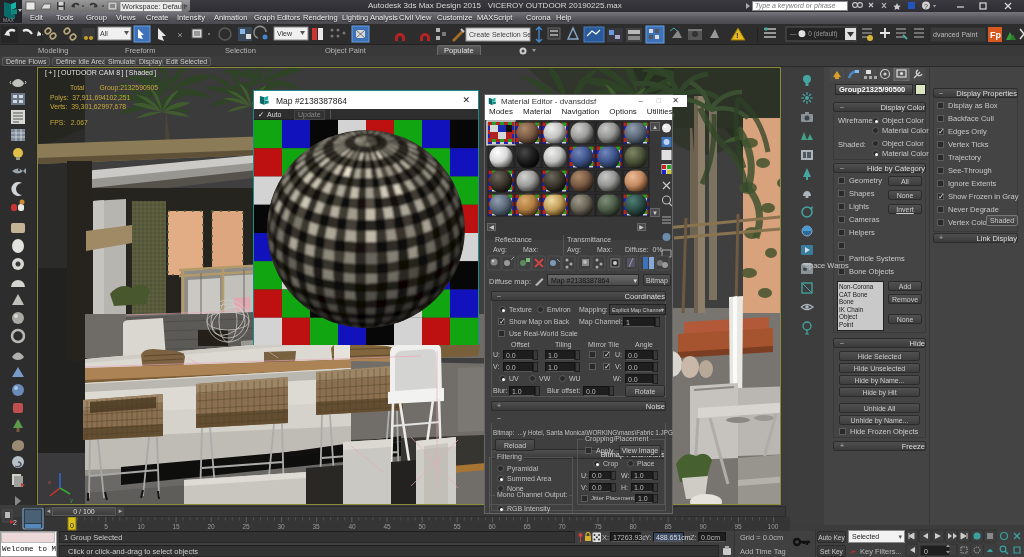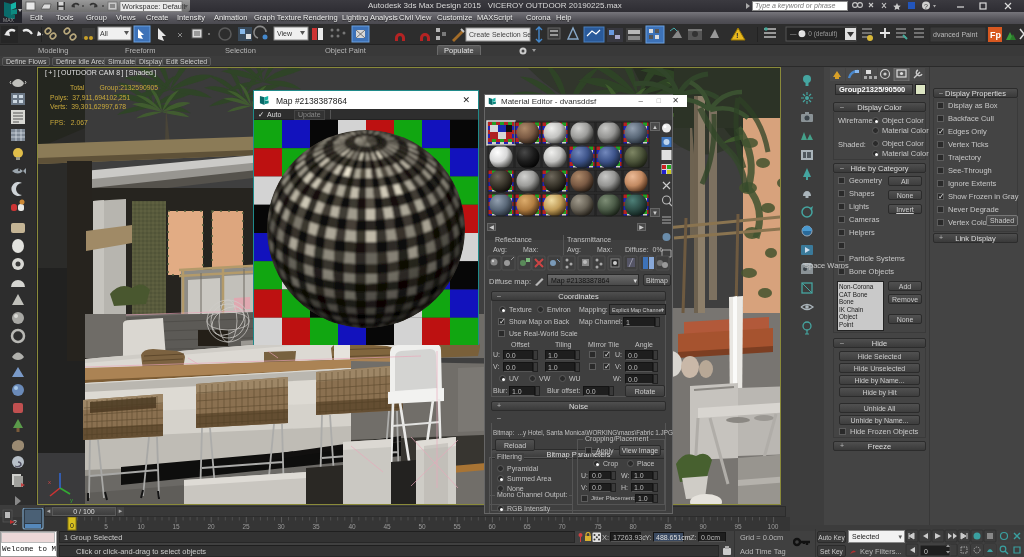--- a/index.html
+++ b/index.html
@@ -20,21 +20,21 @@
 #ribbon2{left:0;top:56px;width:1024px;height:11px;background:#3c3c3c;border-bottom:1px solid #2a2a2a;}
 .rbtn{position:absolute;top:1px;height:9px;background:linear-gradient(#4a4a4a,#383838);border:1px solid #5a5a5a;border-radius:2px;font-size:7px;color:#ccc;padding:0 3px;line-height:7px;}
 
 #lefttb{left:0;top:67px;width:37px;height:438px;background:#2d2d2d;border-right:1px solid #252525;}
 
 #viewport{left:37px;top:67px;width:744px;height:438px;background:#3f3f3f;border:1px solid #8a8a3a;overflow:hidden;}
 
 #rstrip{left:790px;top:67px;width:34px;height:458px;background:#3d3d3d;}
 
 #cmdpanel{left:824px;top:67px;width:200px;height:458px;background:#444444;font-size:7.5px;color:#c8c8c8;}
-.rollhead{position:absolute;height:10px;background:linear-gradient(#4f4f4f,#3a3a3a);border:1px solid #2c2c2c;border-radius:2px;color:#ddd;font-size:7.5px;text-align:center;line-height:9px;}
+.rollhead{position:absolute;height:10px;background:linear-gradient(#4f4f4f,#3a3a3a);border:1px solid #2c2c2c;border-radius:2px;color:#ddd;font-size:7.5px;text-align:right;line-height:9px;}
 .cpbtn{position:absolute;background:linear-gradient(#515151,#3e3e3e);border:1px solid #2b2b2b;border-radius:2px;color:#ccc;font-size:7px;text-align:center;}
 .cbx{position:absolute;width:7px;height:7px;background:#2a2a2a;border:1px solid #5c5c5c;}
 .cbx.ck::after{content:"✓";position:absolute;left:0px;top:-2px;color:#e8e8e8;font-size:8px;}
 .rad{position:absolute;width:7px;height:7px;border-radius:50%;background:#2a2a2a;border:1px solid #5c5c5c;}
 .rad.on::after{content:"";position:absolute;left:1.5px;top:1.5px;width:3px;height:3px;border-radius:50%;background:#fff;}
 .cplabel{position:absolute;font-size:7.5px;color:#c8c8c8;white-space:nowrap;}
 
 #timeslider{left:0;top:505px;width:790px;height:12px;background:#3c3c3c;}
 #trackbar{left:0;top:517px;width:790px;height:14px;background:#353535;border-top:1px solid #2a2a2a;}
 #statusbar{left:0;top:531px;width:1024px;height:26px;background:#404040;}
@@ -106,21 +106,21 @@
 </svg>
 
 <div class="abs" id="menubar"></div>
 <div class="menu" style="left:30px">Edit</div>
 <div class="menu" style="left:56px">Tools</div>
 <div class="menu" style="left:86px">Group</div>
 <div class="menu" style="left:116px">Views</div>
 <div class="menu" style="left:146px">Create</div>
 <div class="menu" style="left:177px">Intensity</div>
 <div class="menu" style="left:214px">Animation</div>
-<div class="menu" style="left:254px">Graph Texture</div>
+<div class="menu" style="left:254px">Graph Editors</div>
 <div class="menu" style="left:303px">Rendering</div>
 <div class="menu" style="left:342px">Lighting Analysis</div>
 <div class="menu" style="left:399px">Civil View</div>
 <div class="menu" style="left:437px">Customize</div>
 <div class="menu" style="left:477px">MAXScript</div>
 <div class="menu" style="left:526px">Corona</div>
 <div class="menu" style="left:556px">Help</div>
 
 <div class="abs" id="maintoolbar"></div>
 <svg class="abs" style="left:0;top:24px" width="1024" height="21" viewBox="0 0 1024 21">
@@ -962,21 +962,21 @@
       <text x="773" y="12">100</text>
  </g>
  <rect x="68" y="0" width="8" height="13" fill="#d8c020" stroke="#8a7a10"></rect>
  <text x="72" y="11" font-size="7" fill="#222" text-anchor="middle" font-family="Liberation Sans">0</text>
 </svg>
 
 <div class="abs" style="left:0;top:531px;width:57px;height:26px;background:#fff;border:1px solid #999;"></div>
 <div class="abs" style="left:1px;top:532px;width:54px;height:11px;background:#ecd8d8;border:1px solid #bbb;"></div>
 <div class="abs" style="left:2px;top:545px;font-family:'Liberation Mono',monospace;font-size:7.5px;color:#111;">Welcome to M</div>
 <div class="sunken" style="left:59px;top:531px;width:516px;height:12px;line-height:11px;padding-left:4px;">1 Group Selected</div>
-<div class="sunken" style="left:59px;top:545px;width:660px;height:12px;line-height:11px;padding-left:16px;">Click or click-and-drag to select objects</div>
+<div class="sunken" style="left:59px;top:545px;width:660px;height:12px;line-height:11px;padding-left:8px;">Click or click-and-drag to select objects</div>
 <svg class="abs" style="left:578px;top:532px" width="23" height="11" viewBox="0 0 23 11">
  <circle cx="2.5" cy="3" r="2" fill="#d04040"></circle>
     <path d="M2.5 5 l0 5" stroke="#d04040" stroke-width="1"></path>
  <rect x="7" y="4" width="6" height="5" fill="#d8b030"></rect>
     <path d="M8 4 v-1.5 a2 2 0 0 1 4 0 v1.5" fill="none" stroke="#d8b030" stroke-width="1.2"></path>
  <rect x="14.5" y="0.5" width="8.5" height="9.5" rx="1" fill="#e0e0e0"></rect>
     <g fill="#333">
       <circle cx="16.5" cy="3" r="1"></circle>
       <circle cx="21" cy="3" r="1"></circle>
       <circle cx="18.8" cy="5.2" r="1"></circle>
@@ -1059,20 +1059,21 @@
       <svg style="position:absolute;left:3px;top:2px" width="9" height="9" viewBox="0 0 12 12">
         <path d="M1 1 L6 2.5 L6 11 L1 9 Z" fill="#0a6a6a"></path>
         <path d="M6 2.5 L10 1 L10 5 L6 6.5 Z" fill="#15b2a5"></path>
         <path d="M6 6.5 L10.5 6 L10.5 9 L6 10 Z" fill="#0d8a80"></path>
       </svg>
  <span style="position:absolute;left:16px;top:2px;">Material Editor - dvansddsf</span>
  <span style="position:absolute;right:44px;top:1px;color:#444;">–</span>
  <span style="position:absolute;right:26px;top:2px;color:#999;font-size:7px;">□</span>
  <span style="position:absolute;right:8px;top:1px;color:#333;">✕</span>
     </div>
+ <div id="matmenu"><span style="margin-left:4px;">Modes</span><span style="margin-left:10px;">Material</span><span style="margin-left:10px;">Navigation</span><span style="margin-left:10px;">Options</span><span style="margin-left:10px;">Utilities</span></div>
  <div class="abs" style="left:0;top:25px;width:187px;height:120px;background:#383838;"></div>
 
 <svg class="abs" style="left:0;top:25px" width="165" height="100" viewBox="0 0 165 100">
 <defs>
 <pattern id="mc" width="8" height="8" patternUnits="userSpaceOnUse">
  <rect width="4" height="4" fill="#b42222"></rect>
           <rect x="4" width="4" height="4" fill="#22a022"></rect>
  <rect y="4" width="4" height="4" fill="#2222b4"></rect>
           <rect x="4" y="4" width="4" height="4" fill="#d0d0d0"></rect>
 </pattern>

